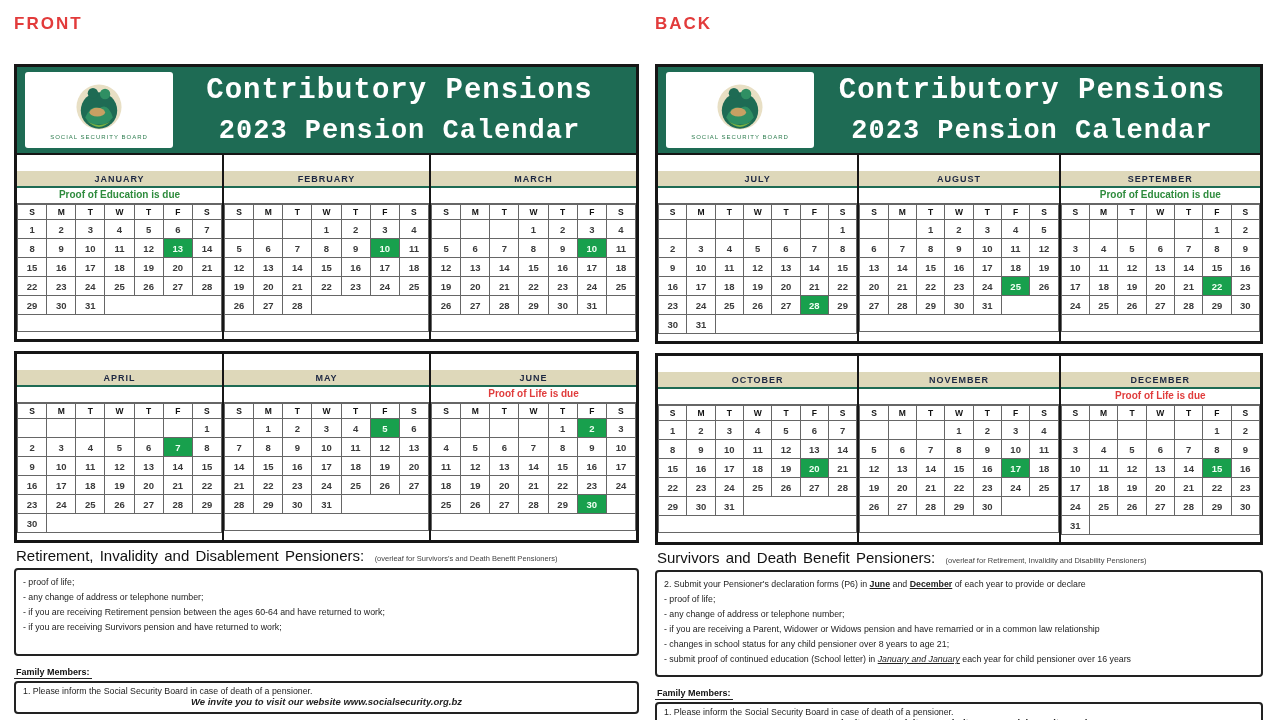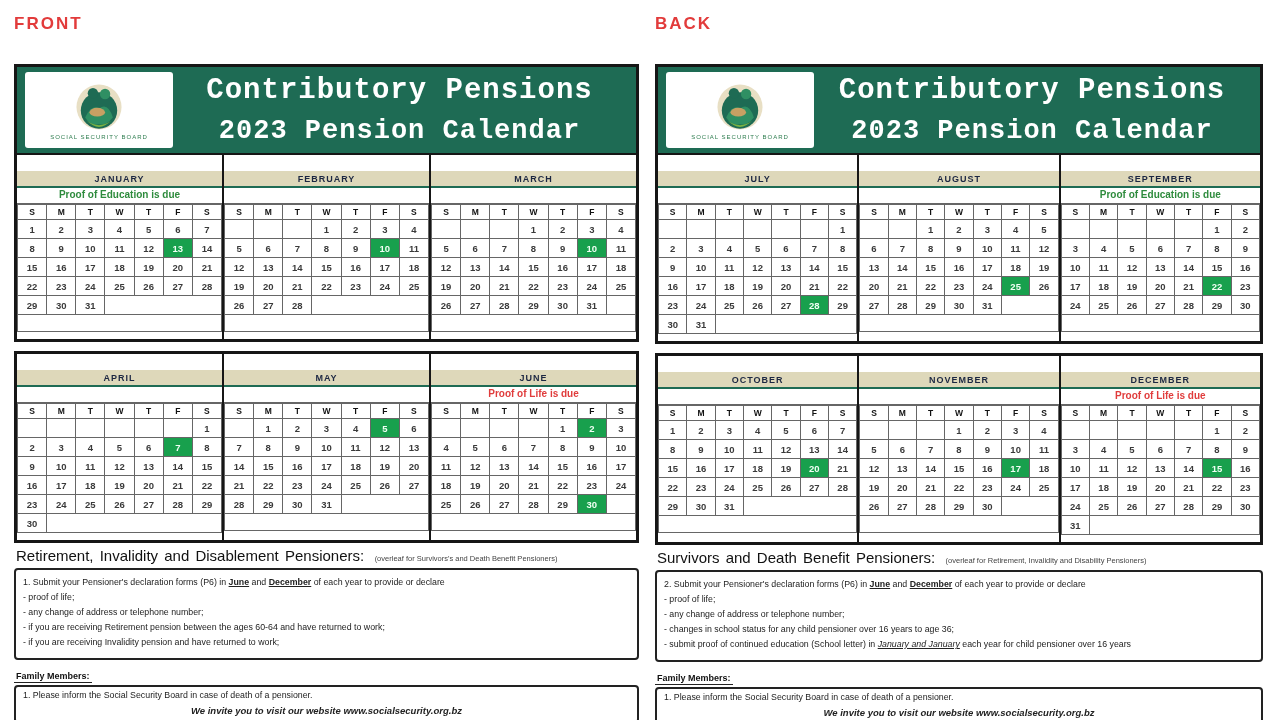--- a/index.html
+++ b/index.html
@@ -91,21 +91,21 @@
     font-weight:bold; font-size:9px; margin-top:10px; padding:1px 2px;
     border-bottom:1px solid #222; display:inline-block;
   }
   .family-box {
     border:2px solid #222; border-radius:4px;
     padding:3px 7px 5px; margin-top:2px; background:#fff;
   }
   .family-line { font-size:8.8px; color:#222; }
   .website-line {
     text-align:center; font-weight:bold; font-style:italic;
-    font-size:9.5px; margin-top:5px; color:#222;
+    font-size:9.5px; color:#222;
   }
 </style>
 </head>
 <body>
 
 <div class="wrap">
 
   <div class="panel front">
     <div class="side-label">FRONT</div>
 
@@ -517,25 +517,24 @@
           </table>
         </div>
       </div>
 
     <div class="notes">
       <div class="notes-heading">
         <span class="nh-bold">Retirement, Invalidity and Disablement Pensioners:</span>
         <span class="nh-small">(overleaf for Survivors's and Death Benefit Pensioners)</span>
       </div>
       <div class="note-box">
-          <div class="note-line"><span>1. Submit your Pensioner's declaration forms (P6) in </span><span class="seg-bu">June</span><span> and </span><span class="seg-bu">December</span><span> of each year to provide or declare</span></div>
           <div class="note-line"><span>- proof of life;</span></div>
           <div class="note-line"><span>- any change of address or telephone number;</span></div>
           <div class="note-line"><span>- if you are receiving Retirement pension between the ages 60-64 and have returned to work;</span></div>
-          <div class="note-line"><span>- if you are receiving Invalidity pension and have returned to work;</span></div>
+          <div class="note-line"><span>- if you are receiving Survivors pension and have returned to work;</span></div>
         </div>
       <div class="family-heading">Family Members:</div>
       <div class="family-box">
         <div class="family-line">1. Please inform the Social Security Board in case of death of a pensioner.</div>
         <div class="website-line">We invite you to visit our website www.socialsecurity.org.bz</div>
       </div>
     </div>
   </div>
 
   <div class="panel back">
@@ -957,21 +956,22 @@
 
     <div class="notes">
       <div class="notes-heading">
         <span class="nh-bold">Survivors and Death Benefit Pensioners:</span>
         <span class="nh-small">(overleaf for Retirement, Invalidity and Disability Pensioners)</span>
       </div>
       <div class="note-box">
           <div class="note-line"><span>2. Submit your Pensioner's declaration forms (P6) in </span><span class="seg-bu">June</span><span> and </span><span class="seg-bu">December</span><span> of each year to provide or declare</span></div>
           <div class="note-line"><span>- proof of life;</span></div>
           <div class="note-line"><span>- any change of address or telephone number;</span></div>
-          <div class="note-line"><span>- changes in school status for any child pensioner over 16 years to age 36;</span></div>
+          <div class="note-line"><span>- if you are receiving a Parent, Widower or Widows pension and have remarried or in a common law relationship</span></div>
+          <div class="note-line"><span>- changes in school status for any child pensioner over 8 years to age 21;</span></div>
           <div class="note-line"><span>- submit proof of continued education (School letter)  in </span><span class="seg-iu">January and January</span><span> each year for child pensioner over 16 years</span></div>
         </div>
       <div class="family-heading">Family Members:</div>
       <div class="family-box">
         <div class="family-line">1. Please inform the Social Security Board in case of death of a pensioner.</div>
         <div class="website-line">We invite you to visit our website www.socialsecurity.org.bz</div>
       </div>
     </div>
   </div>
 

